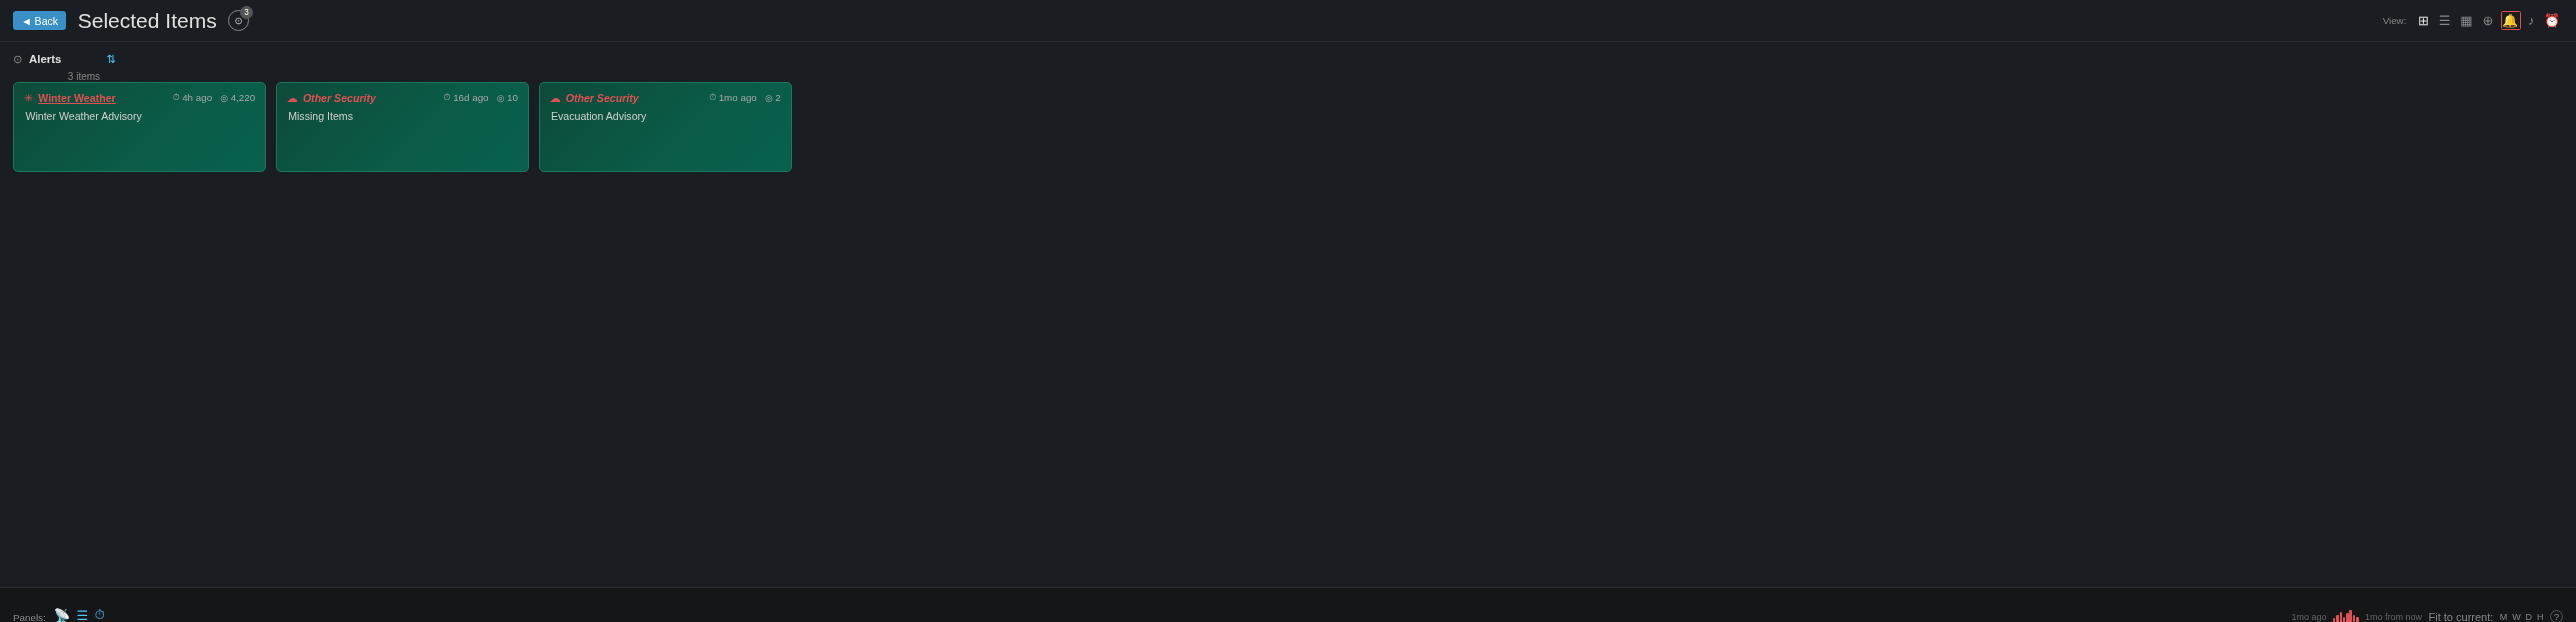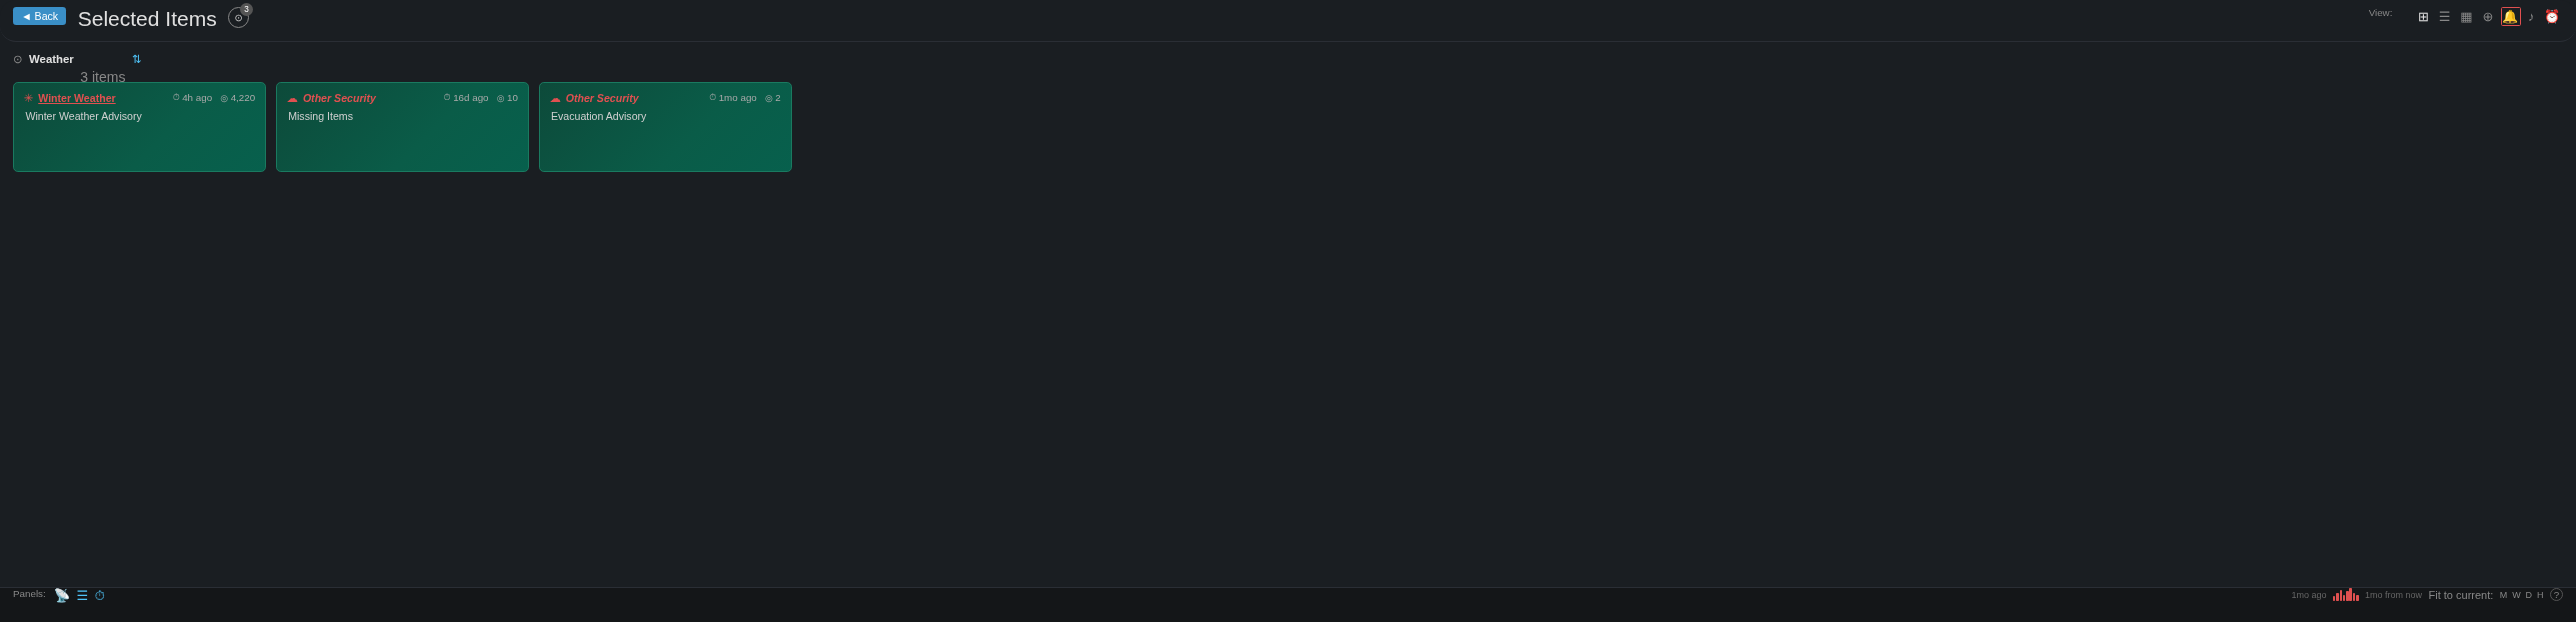--- a/index.html
+++ b/index.html
@@ -12,26 +12,25 @@
       width: 2576px;
       display: flex;
       flex-direction: column;
       overflow: hidden;
     }
 
     
     .header {
       background: #1a1e22;
       display: flex;
-      align-items: flex-start;
+      align-items: center;
       padding: 6.5px 13px;
       border-bottom: 0.8px solid #2a2e35;
       height: 42px;
       flex-shrink: 0;
-      border-radius: 16px;
     }
     .back-button {
       background: #3a8fc7;
       color: #fff;
       border: none;
       border-radius: 3.3px;
       padding: 3.3px 8.2px;
       font-size: 10.6px;
       cursor: pointer;
       display: flex;
@@ -69,21 +68,21 @@
       height: 13px;
       font-size: 8.2px;
       display: flex;
       align-items: center;
       justify-content: center;
     }
     .header-spacer { flex: 1; }
     .view-label {
       color: #888;
       font-size: 9.8px;
-      margin-right: 23px;
+      margin-right: 9px;
     }
     .view-icons {
       display: flex;
       align-items: center;
       gap: 4.9px;
     }
     .view-icon {
       color: #888;
       font-size: 13px;
       cursor: pointer;
@@ -112,21 +111,21 @@
       color: #888;
       font-size: 11.4px;
     }
     .alerts-label {
       color: #e0e0e0;
       font-size: 11.4px;
       font-weight: 600;
     }
     .alerts-count {
       color: #888;
-      font-size: 14px;
+      font-size: 10px;
       margin-top: 36px;
     }
     .sort-icon {
       color: #4fc3f7;
       font-size: 11.4px;
       cursor: pointer;
     }
 
     
     .cards-area {
@@ -189,21 +188,21 @@
       color: #d0d0d0;
       font-size: 10.6px;
       padding-left: 1.6px;
     }
 
     
     .bottom-bar {
       background: #141618;
       height: 36px;
       display: flex;
-      align-items: flex-start;
+      align-items: flex-end;
       padding: 0 13px;
       border-top: 0.8px solid #2a2e35;
       flex-shrink: 0;
     }
     .panels-label {
       color: #888;
       font-size: 9.8px;
       margin-right: 8.2px;
     }
     .panel-icon {
@@ -275,21 +274,21 @@
     <span class="view-icon">▦</span>
     <span class="view-icon">⊕</span>
     <span class="view-icon alert-active">🔔</span>
     <span class="view-icon">♪</span>
     <span class="view-icon">⏰</span>
   </div>
 </div>
 
 <div class="alerts-bar">
   <span class="alerts-icon">⊙</span>
-  <span class="alerts-label">Weather</span>
+  <span class="alerts-label">Alerts</span>
   <span class="alerts-count">3 items</span>
   <span class="sort-icon">⇅</span>
 </div>
 
 <div class="cards-area">
 
   <div class="alert-card">
     <div class="card-header">
       <span class="card-type-icon winter">✳</span>
       <span class="card-title winter">Winter Weather</span>

